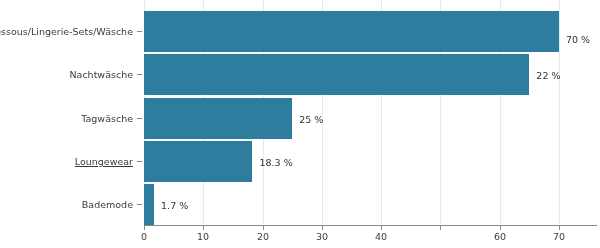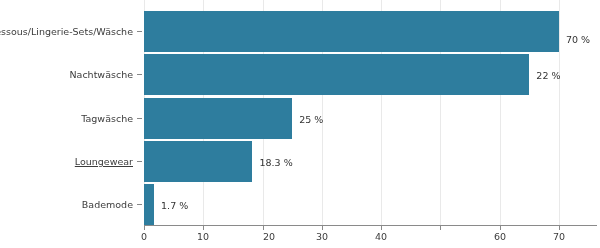--- a/index.html
+++ b/index.html
@@ -138,20 +138,20 @@
   <div class="xtick" style="left: 203px;"></div>
   <div class="xtick" style="left: 263px;"></div>
   <div class="xtick" style="left: 322px;"></div>
   <div class="xtick" style="left: 381px;"></div>
   <div class="xtick" style="left: 440px;"></div>
   <div class="xtick" style="left: 500px;"></div>
   <div class="xtick" style="left: 559px;"></div>
 
   <div class="xtick-label" style="left: 144px;">0</div>
   <div class="xtick-label" style="left: 203px;">10</div>
-  <div class="xtick-label" style="left: 269px; text-align: center;">20</div>
+  <div class="xtick-label" style="left: 263px; text-align: center;">20</div>
   <div class="xtick-label" style="left: 322px;">30</div>
   <div class="xtick-label" style="left: 381px;">40</div>
   <div class="xtick-label" style="left: 440px; margin-top: 38px;">50</div>
   <div class="xtick-label" style="left: 500px;">60</div>
   <div class="xtick-label" style="left: 559px;">70</div>
 
 </div>
 
 </body></html>

